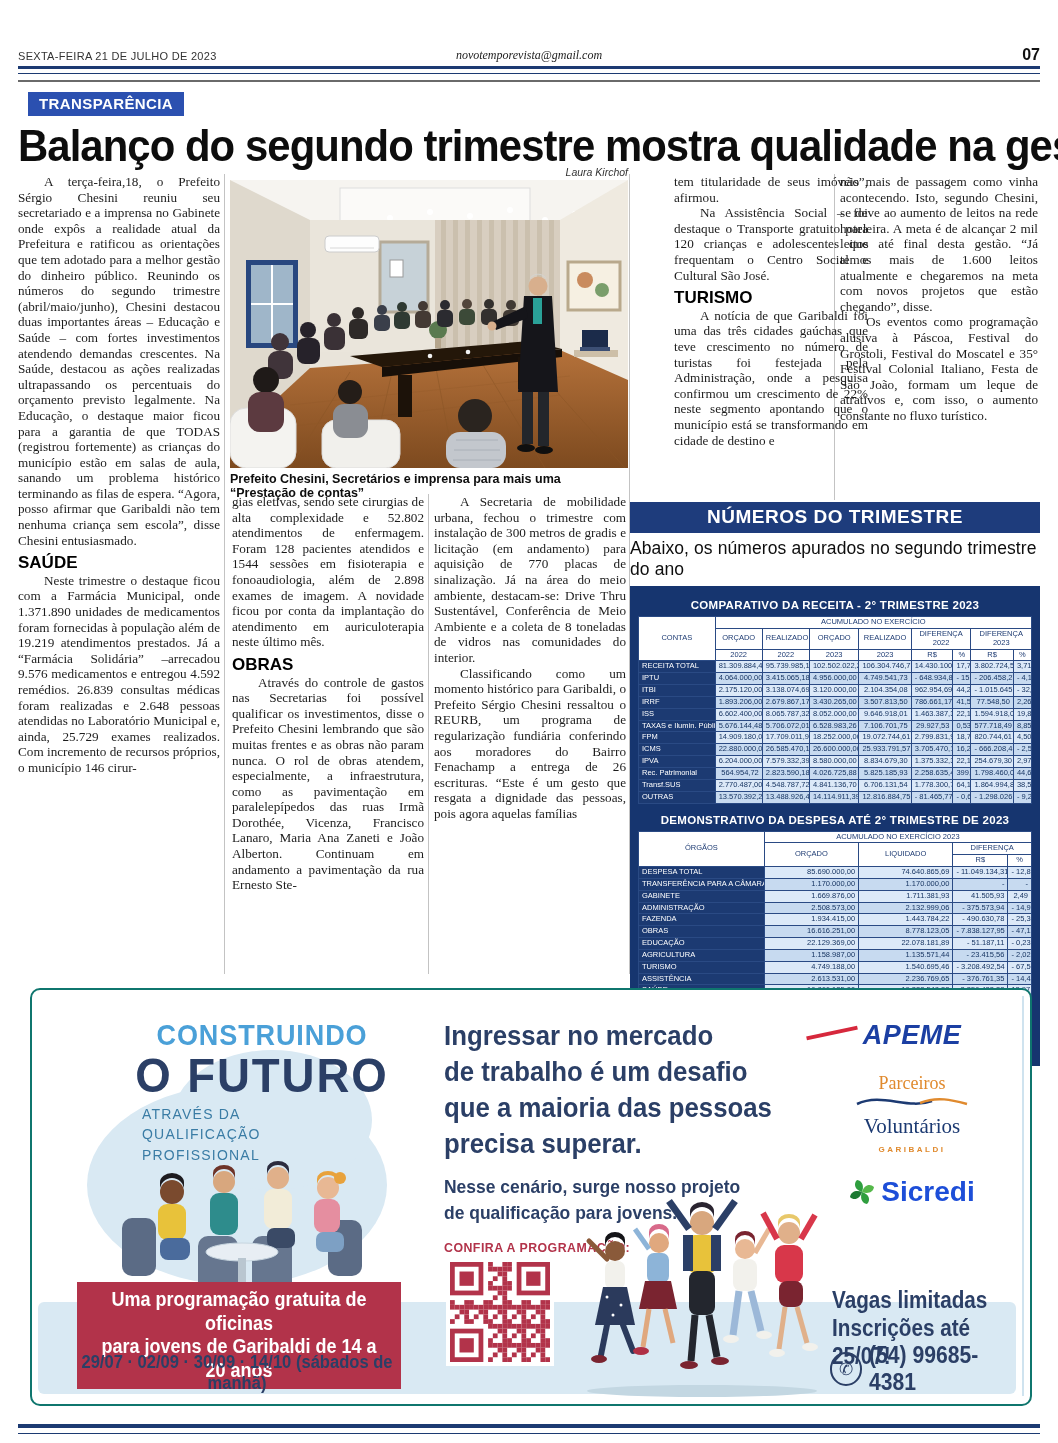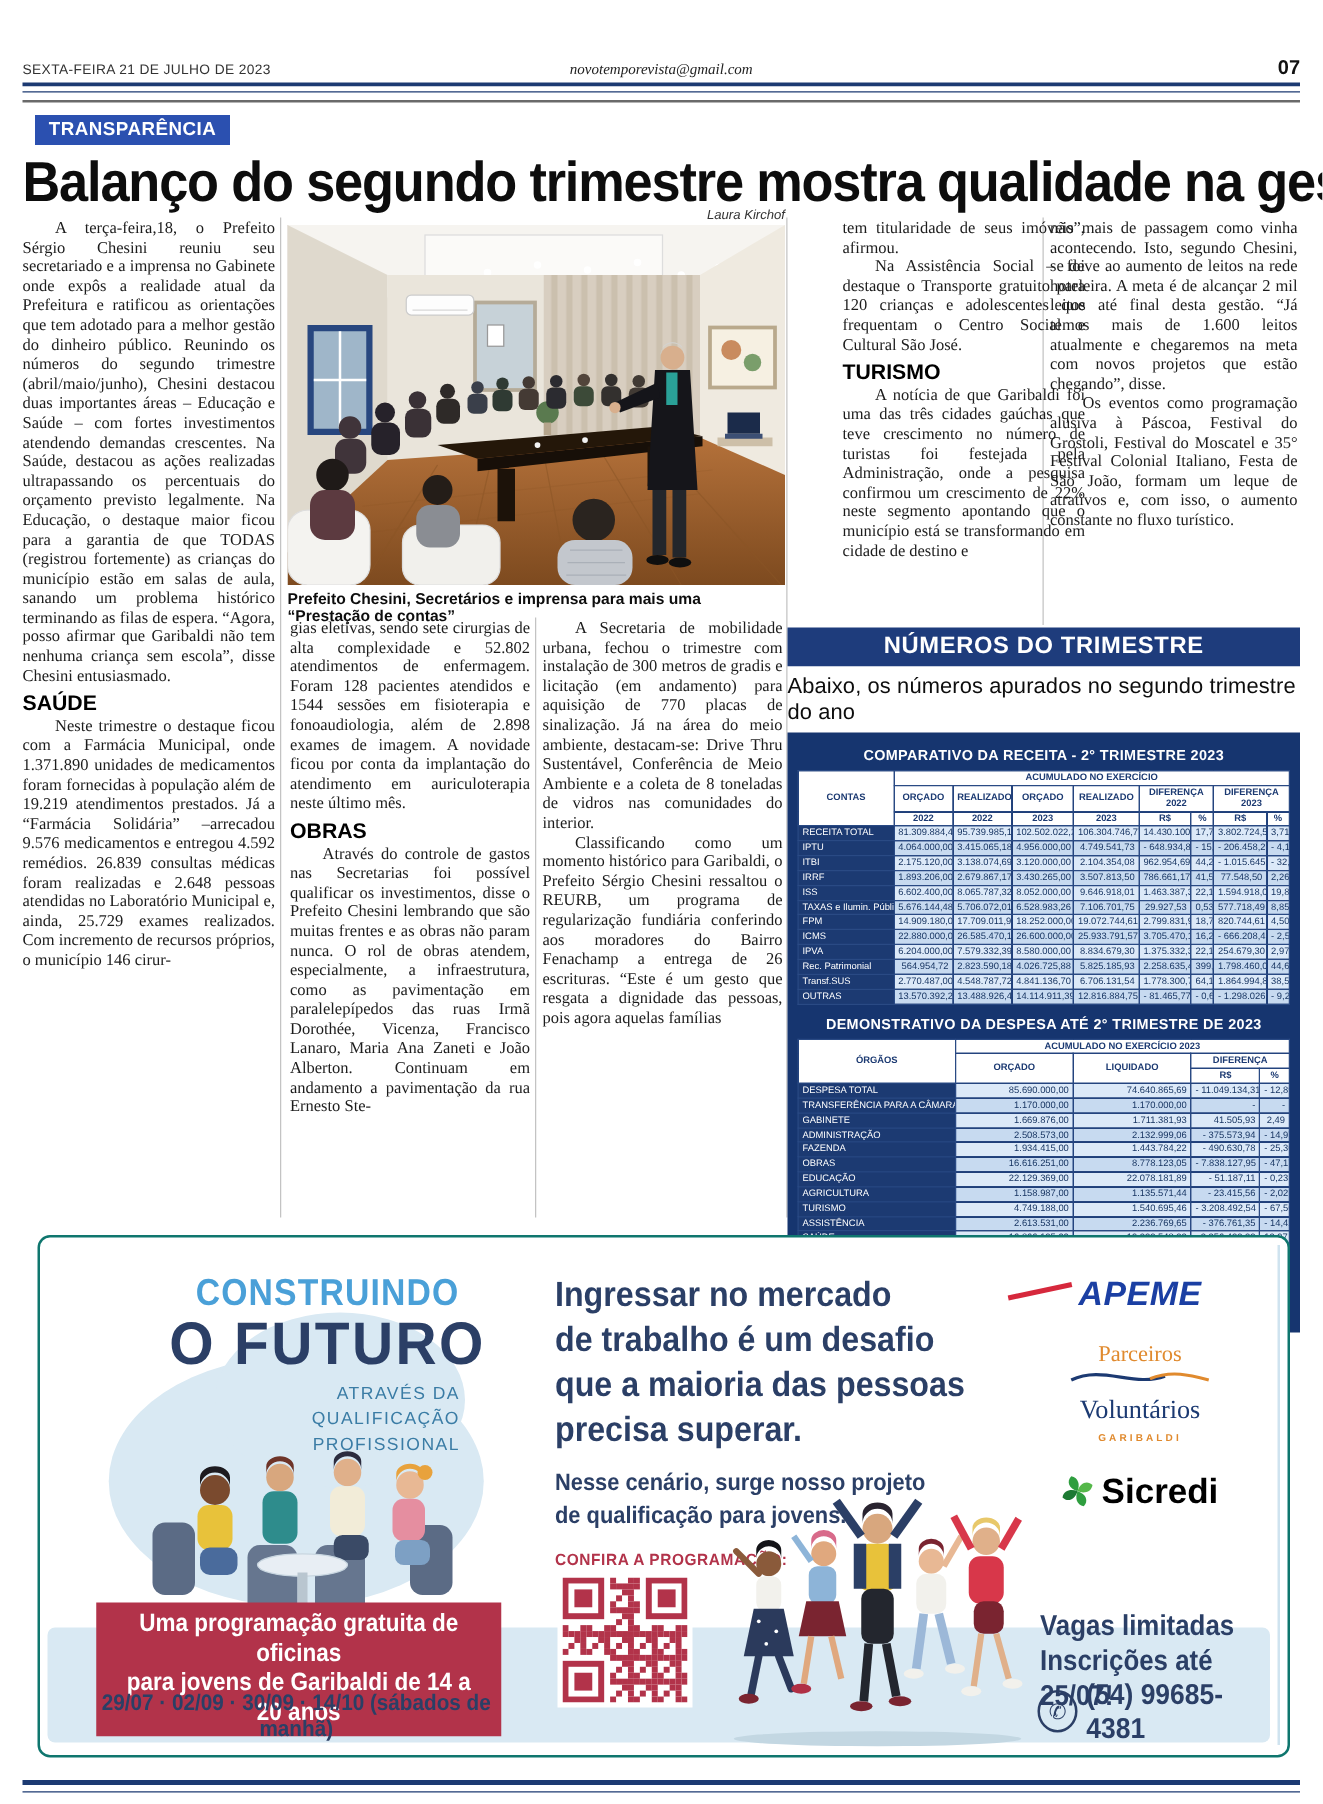--- a/index.html
+++ b/index.html
@@ -36,56 +36,56 @@
   .caption{position:absolute;left:230px;top:300px;width:398px;font-size:12.5px;font-weight:bold;color:#0d0d0d;}
   
   .numbers{position:absolute;left:630px;top:330px;width:410px;}
   .num-banner{background:#1e3c7c;color:#fff;text-align:center;font-weight:bold;font-size:19px;
               letter-spacing:.5px;padding:4px 0 5px;}
   .num-sub{font-size:17.5px;color:#0d0d0d;margin:5px 0 6px;letter-spacing:.1px;}
   .num-panel{background:#16356f;padding:7px 8px 9px;}
   .tbl-title{color:#fff;font-weight:bold;font-size:11.5px;text-align:center;letter-spacing:.3px;margin:6px 0 5px;}
   table.num{width:100%;border-collapse:collapse;font-size:7.5px;line-height:1.18;table-layout:fixed;}
   table.num th,table.num td{border:1px solid #2a4a84;padding:1px 3px;overflow:hidden;white-space:nowrap;}
-  table.num th{background:#fff;color:#1c3a72;font-weight:bold;text-align:center;white-space:pre-line;}
+  table.num th{background:#fff;color:#1c3a72;font-weight:normal;text-align:center;white-space:pre-line;}
   table.num td.lbl{background:#1c3a72;color:#fff;text-align:left;font-weight:normal;}
   table.num td.v{color:#12305e;text-align:right;}
   table.num tr.odd td.v{background:#dce9f8;}
   table.num tr.even td.v{background:#c7daf0;}
   
   .ad{position:absolute;left:30px;top:988px;width:998px;height:414px;background:#fff;
       border:2px solid #0f766e;border-radius:10px;overflow:hidden;}
   .ad-band{position:absolute;left:6px;top:312px;width:978px;height:92px;background:#d9e9f3;border-radius:6px;}
   .ad-vline{position:absolute;left:990px;top:6px;width:2px;height:400px;background:#cfe3ef;}
   .cloud{position:absolute;background:#d9e9f3;border-radius:50%;}
   .ad-t1{position:absolute;left:60px;top:28px;width:340px;text-align:center;color:#4aa0d8;
          font-weight:bold;font-size:30px;letter-spacing:1px;transform:scaleX(.9);}
   .ad-t2{position:absolute;left:40px;top:58px;width:380px;text-align:center;color:#2b3f66;
          font-weight:bold;font-size:48px;letter-spacing:2px;transform:scaleX(.95);}
-  .ad-t3{position:absolute;left:96px;top:114px;width:240px;text-align:right;color:#3a7ca5;
+  .ad-t3{position:absolute;left:110px;top:114px;width:240px;text-align:left;color:#3a7ca5;
          font-size:14px;letter-spacing:1.2px;line-height:1.45;}
   .redbox{position:absolute;left:45px;top:292px;width:320px;background:#b2334a;color:#fff;
           text-align:center;padding:6px 2px 7px;font-weight:bold;font-size:20px;line-height:1.18;}
   .redbox .cond{display:block;transform:scaleX(.9);transform-origin:center;}
   .ad-dates{position:absolute;left:30px;top:362px;width:350px;text-align:center;color:#2b3f66;
             font-weight:bold;font-size:18px;transform:scaleX(.92);}
   .ad-head{position:absolute;left:412px;top:28px;color:#2b3f66;font-weight:bold;font-size:28px;
            line-height:36px;transform:scaleX(.92);transform-origin:left top;}
   .ad-subtext{position:absolute;left:412px;top:184px;color:#2b3f66;font-weight:bold;font-size:19px;
               line-height:26px;transform:scaleX(.92);transform-origin:left top;}
   .qr-label{position:absolute;left:412px;top:250px;color:#b2334a;font-weight:bold;font-size:13px;
             letter-spacing:.5px;transform:scaleX(.95);transform-origin:left top;}
   .qr{position:absolute;left:414px;top:268px;width:100px;height:100px;background:#fff;padding:4px;}
   .logo-col{position:absolute;left:790px;top:30px;width:180px;text-align:center;}
   .apeme{font-weight:bold;font-style:italic;font-size:27px;color:#1b3fa3;letter-spacing:.5px;position:relative;}
   .apeme .swoosh{position:absolute;left:-16px;top:11px;width:52px;height:4px;background:#d6283c;transform:rotate(-12deg);}
   .pv-p{color:#e08a2e;font-size:18px;margin-top:22px;font-family:"Liberation Serif",serif;}
   .pv-v{color:#1c3a72;font-size:21px;margin-top:2px;font-family:Liberation Serif, serif;}
   .pv-g{color:#e08a2e;font-size:8px;font-weight:bold;letter-spacing:2.5px;margin-top:6px;}
-  .sicredi{margin-top:22px;font-weight:bold;font-size:28px;color:#000000;display:flex;align-items:center;justify-content:center;gap:6px;}
+  .sicredi{margin-top:22px;font-weight:bold;font-size:28px;color:#1d4ed8;display:flex;align-items:center;justify-content:center;gap:6px;}
   .vagas{position:absolute;left:800px;top:296px;color:#2b3f66;font-weight:bold;font-size:23px;
          line-height:28px;transform:scaleX(.9);transform-origin:left top;}
   .phone-row{position:absolute;left:798px;top:352px;display:flex;align-items:center;gap:7px;color:#2b3f66;}
   .wa-circle{width:30px;height:30px;border:2.5px solid #2b3f66;border-radius:50%;display:flex;
              align-items:center;justify-content:center;font-size:17px;color:#2b3f66;}
   .phone-num{font-weight:bold;font-size:23px;transform:scaleX(.92);transform-origin:left center;}
   .bottom-rule{position:absolute;left:18px;top:1424px;width:1022px;height:5px;
                border-top:4px solid #1c3a72;border-bottom:1px solid #1c3a72;}
   .line{display:block;}
 </style>

